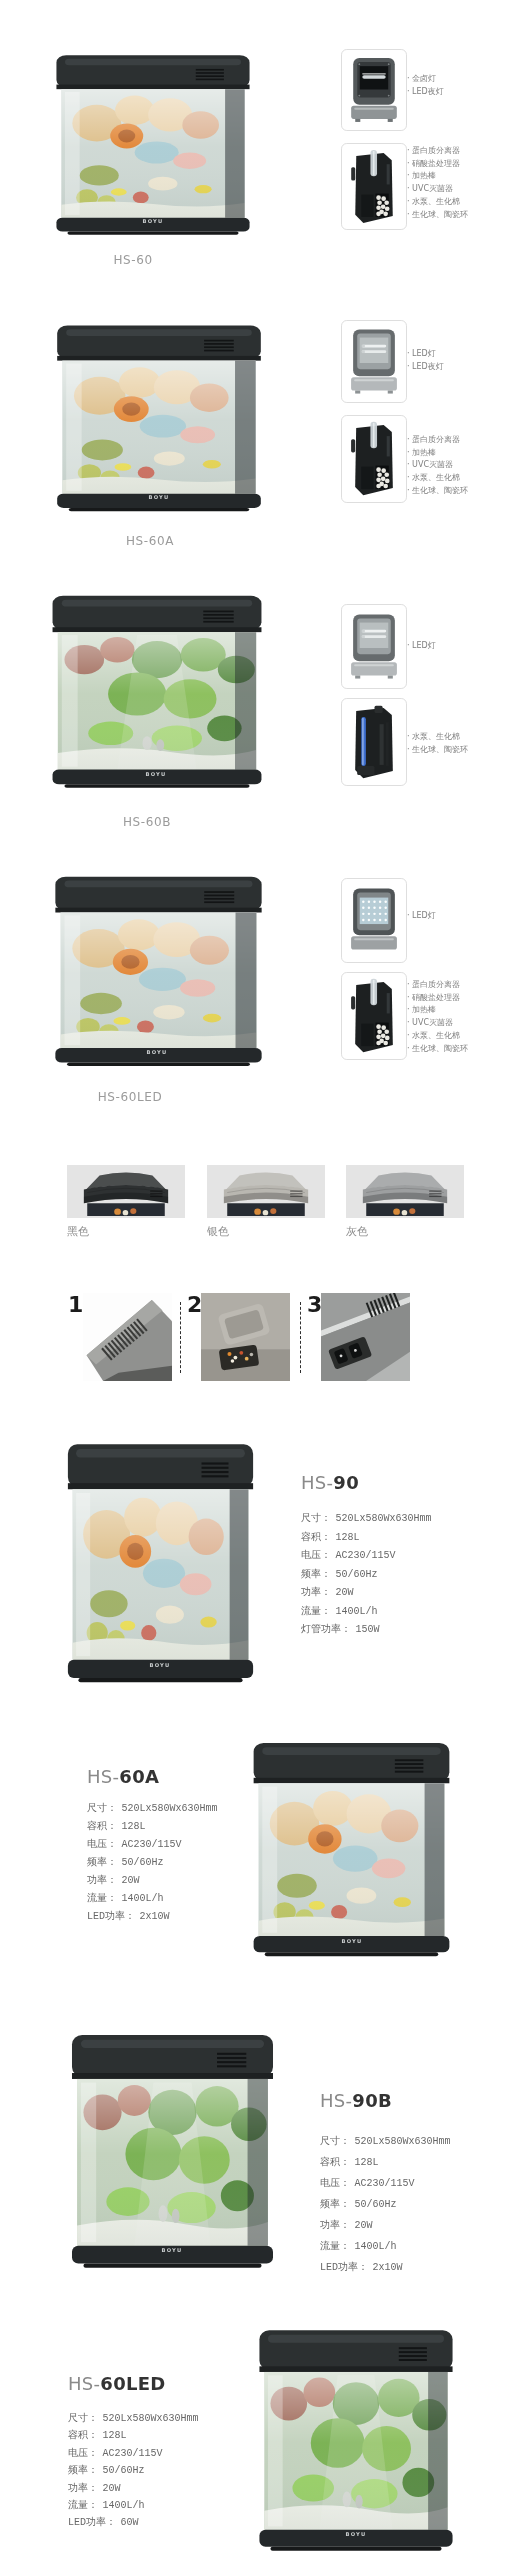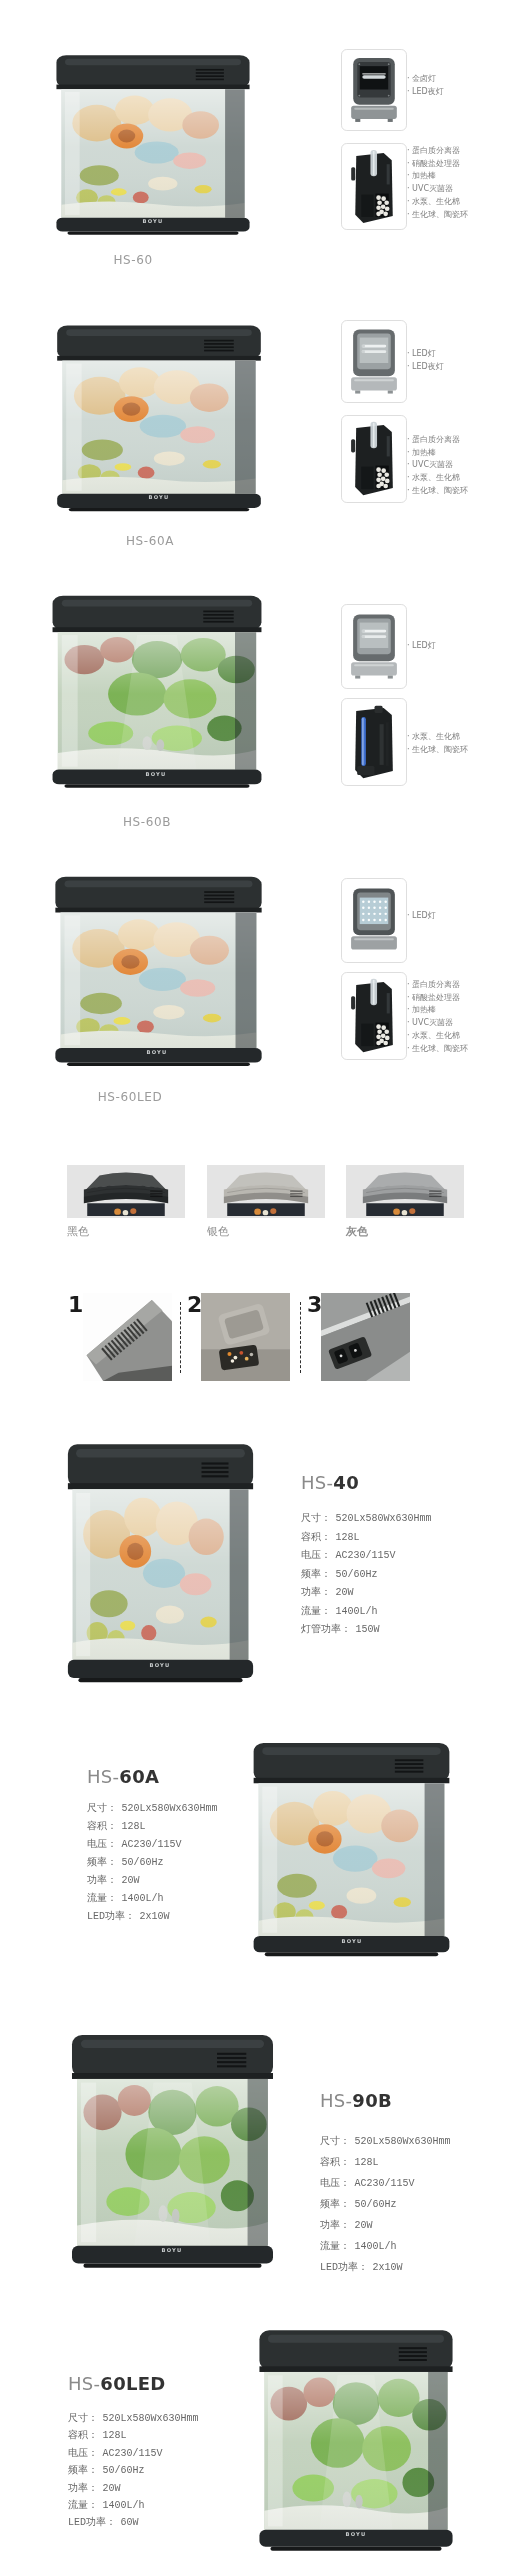--- a/index.html
+++ b/index.html
@@ -407,21 +407,21 @@
         <use href="#cap-top"></use>
       </svg>
   </div>
   <div class="color-card" style="left:346px;top:1165px;">
     <svg viewBox="0 0 210 100" preserveAspectRatio="none" style="color:#9d9fa0">
         <use href="#cap-top"></use>
       </svg>
   </div>
   <div class="color-label" style="left:67px;top:1224px;">黑色</div>
   <div class="color-label" style="left:207px;top:1224px;">银色</div>
-  <div class="color-label" style="left:346px;top:1224px;font-weight:bold;">灰色</div>
+  <div class="color-label" style="left:346px;top:1224px;">灰色</div>
 
   <div class="detail-num" style="left:68px;top:1294px;">1</div>
   <div class="detail-photo" style="left:83px;top:1293px;">
     <svg viewBox="0 0 150 150" preserveAspectRatio="none">
         <use href="#detail-1"></use>
       </svg>
   </div>
   <div class="dash-sep" style="left:180px;top:1302px;"></div>
   <div class="detail-num" style="left:187px;top:1294px;">2</div>
   <div class="detail-photo" style="left:201px;top:1293px;">
@@ -437,21 +437,21 @@
       </svg>
   </div>
 
   <div class="tank" style="left:55px;top:1432px;width:211px;height:268px;">
     <svg preserveAspectRatio="none" viewBox="0 0 365 462" width="211" height="268">
         <use href="#tank-reef"></use>
       </svg>
   </div>
   <span class="boyu" style="left:137px;top:1662px;">BOYU</span>
   <div class="spec-title" style="left:301px;top:1472px;">
-    <span class="pre">HS-</span><span class="num">40</span>
+    <span class="pre">HS-</span><span class="num">90</span>
   </div>
   <div class="spec-rows" style="left:301px;top:1510px;line-height:18.5px;">
     <div class="spec-row">
         <span class="sl">尺寸：</span>
         <span class="sv">520Lx580Wx630Hmm</span>
       </div>
     <div class="spec-row">
         <span class="sl">容积：</span>
         <span class="sv">128L</span>
       </div>

